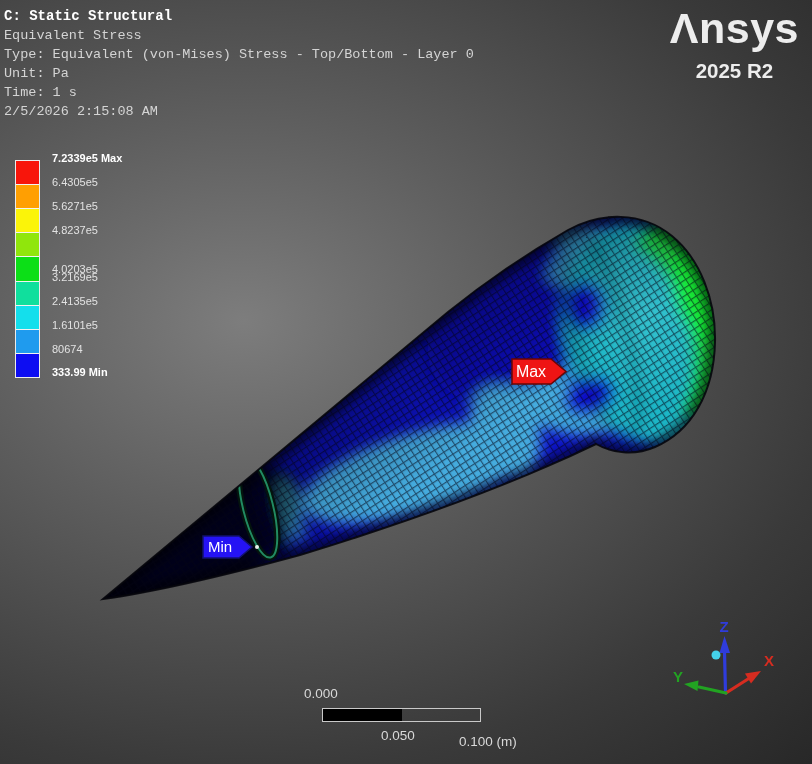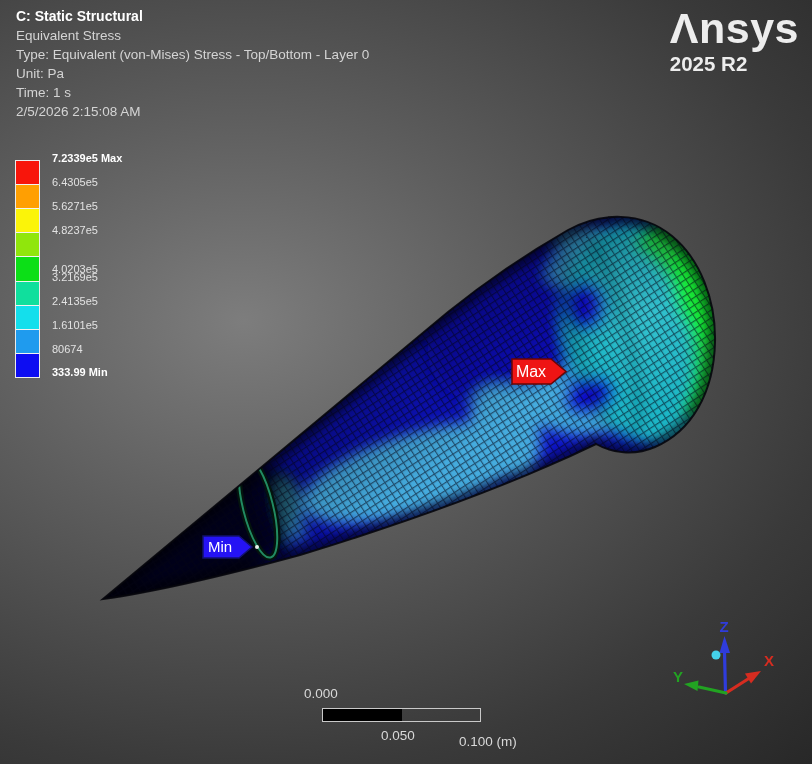--- a/index.html
+++ b/index.html
@@ -3,26 +3,26 @@
 <meta charset="utf-8">
 <style>
   html,body{margin:0;padding:0;background:#111;}
   #app{
     position:relative;width:812px;height:764px;overflow:hidden;
     font-family:"Liberation Sans",sans-serif;
     background:radial-gradient(ellipse 120% 95% at 30% 42%, #7d7d7d 0%, #5e5e5e 28%, #3a3a3a 62%, #1b1b1b 100%);
   }
   #scene{position:absolute;left:0;top:0;width:812px;height:764px;}
   
-  .hdr{position:absolute;left:16px;top:7px;color:#d4d4d4;font-size:13.5px;line-height:19px;white-space:nowrap;}
+  .hdr{position:absolute;left:4px;top:7px;color:#d4d4d4;font-size:13.5px;line-height:19px;white-space:nowrap;font-family:Liberation Mono, monospace;}
   .hdr .t1{color:#ffffff;font-weight:bold;font-size:14px;}
   
-  .logo{position:absolute;right:13px;top:4px;text-align:left;color:#ededed;}
+  .logo{position:absolute;right:13px;top:4px;text-align:center;color:#ededed;}
   .logo .brand{font-size:43px;font-weight:bold;line-height:48px;letter-spacing:0.5px;}
-  .logo .ver{font-size:20.5px;font-weight:bold;line-height:22px;margin-top:1px;}
+  .logo .ver{font-size:20.5px;font-weight:bold;line-height:22px;margin-top:8px;}
   
   .colorbar{position:absolute;left:15px;top:160px;width:23px;height:216px;border:1px solid #ececec;display:flex;flex-direction:column;}
   .band{flex:1;}
   .band + .band{border-top:1px solid #f2f2f2;}
   .legend-label{position:absolute;left:52px;color:#e2e2e2;font-size:11px;white-space:nowrap;}
   .legend-label.bold{color:#ffffff;font-weight:bold;}
   
   .ruler-label{position:absolute;color:#d8d8d8;font-size:13.5px;white-space:nowrap;text-align:right;}
   .ruler-bar{position:absolute;left:322px;top:708px;width:157px;height:12px;border:1.5px solid #c9c9c9;background:rgba(60,60,60,0.25);}
   .ruler-fill{position:absolute;left:0;top:0;width:50%;height:100%;background:#000;}

